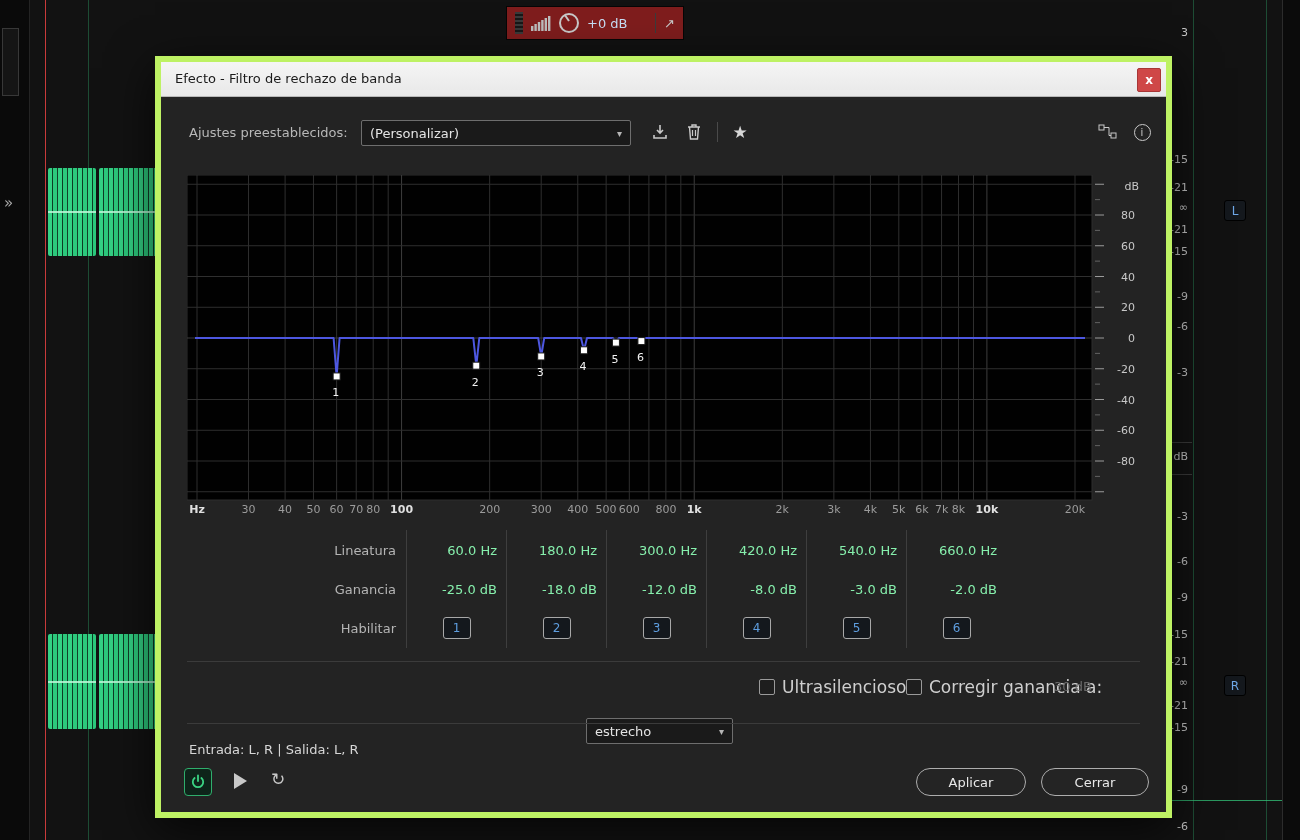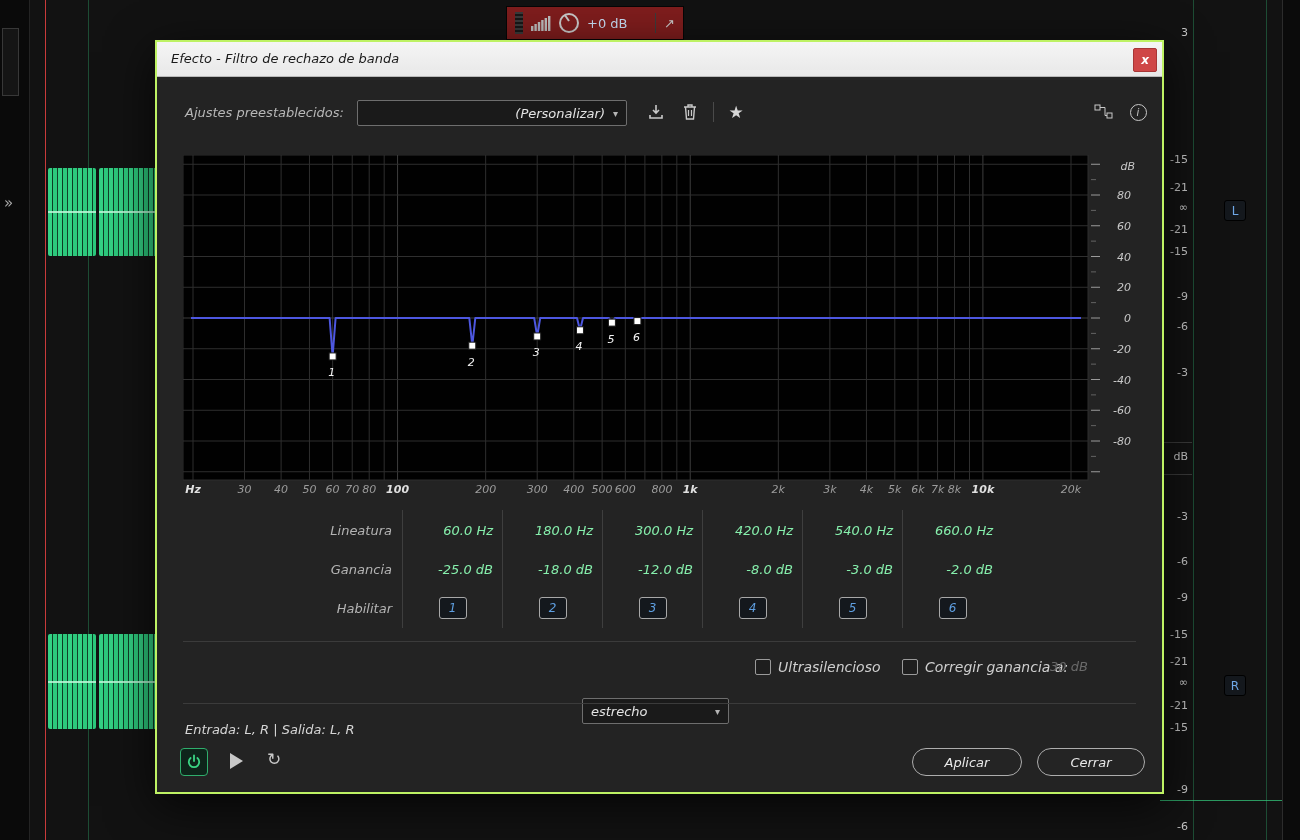--- a/index.html
+++ b/index.html
@@ -31,33 +31,33 @@
   .tb-pin{color:#c9c9c9;font-size:13px;}
 
   .meter-col{position:absolute;left:1162px;top:0;width:26px;height:840px;z-index:1;}
   .meter-num{position:absolute;right:0;width:26px;text-align:right;font-size:11px;color:#c6c6c6;}
   .meter-db{position:absolute;left:1162px;top:450px;width:26px;text-align:right;font-size:11px;color:#c6c6c6;z-index:1;}
   .mline{position:absolute;left:1156px;width:36px;height:1px;background:#3a3a3a;z-index:1;}
   .chan-badge{position:absolute;left:1224px;width:20px;height:19px;background:#14181d;border:1px solid #000;border-radius:3px;
     color:#6fa8e8;font-size:12px;display:flex;align-items:center;justify-content:center;z-index:1;cursor:pointer;}
 
   
-  .dialog{position:absolute;left:155px;top:40px;width:1005px;height:750px;background:#232323;border:2px solid #bef264;
-    box-shadow:0 12px 44px rgba(0,0,0,.7);z-index:10;font-style:italic;}
+  .dialog{position:absolute;left:155px;top:56px;width:1005px;height:750px;background:#232323;border:6px solid #bef264;
+    box-shadow:0 12px 44px rgba(0,0,0,.7);z-index:10;}
   .dlg-title{position:absolute;left:0;top:0;right:0;height:34px;background:linear-gradient(#f5f5f5,#e8e8e8);border-bottom:1px solid #b9b9b9;}
   .dlg-title-text{position:absolute;left:14px;top:0;line-height:34px;color:#1a1a1a;font-size:13px;font-weight:500;}
   .dlg-close{position:absolute;right:5px;top:6px;width:22px;height:22px;background:#cf4747;border:1px solid #a83636;border-radius:2px;
     color:#fff;display:flex;align-items:center;justify-content:center;font-size:12px;font-weight:bold;cursor:pointer;}
 
   .lbl{color:#b8b8b8;font-size:13px;}
   .presets-label{position:absolute;left:28px;top:58px;line-height:26px;}
   .select{position:absolute;background:#1a1a1a;border:1px solid #6e6e6e;border-radius:2px;color:#e4e4e4;font-size:13px;
     display:flex;align-items:center;justify-content:space-between;padding:0 8px;box-sizing:border-box;cursor:pointer;}
   .sel-chevron{color:#b5b5b5;font-size:10px;margin-left:8px;}
-  .preset-select{left:200px;top:58px;width:270px;height:26px;justify-content:flex-end;}
+  .preset-select{left:200px;top:58px;width:270px;height:26px;}
   .icon-btn{position:absolute;top:56px;width:26px;height:28px;display:flex;align-items:center;justify-content:center;color:#c9c9c9;cursor:pointer;}
   .icon-sep{position:absolute;left:556px;top:60px;width:1px;height:20px;background:#4a4a4a;}
   .star-glyph{font-size:17px;color:#d6d6d6;}
   .info-circle{width:15px;height:15px;border:1.5px solid #c9c9c9;border-radius:50%;font-size:10px;display:flex;align-items:center;justify-content:center;color:#c9c9c9;}
 
   .eq-graph{position:absolute;left:26px;top:113px;width:968px;height:348px;}
 
   .band-table{position:absolute;left:26px;top:468px;height:118px;display:flex;}
   .row-labels{width:219px;display:grid;grid-template-rows:40px 38px 40px;}
   .row-labels div{align-self:center;text-align:right;padding-right:10px;color:#b4b4b4;font-size:13px;}
@@ -65,21 +65,21 @@
   .band-col{width:99px;border-left:1px solid #3e3e3e;display:grid;grid-template-rows:40px 38px 40px;}
   .band-val{align-self:center;text-align:right;padding-right:9px;color:#86efac;font-size:13px;cursor:text;}
   .band-btn{align-self:center;justify-self:center;width:26px;height:20px;border:1px solid #a8a8a8;border-radius:3px;background:#14181d;
     color:#5e9ee0;font-size:12px;display:flex;align-items:center;justify-content:center;cursor:pointer;}
 
   .divider{position:absolute;left:26px;width:953px;height:1px;background:#3b3b3b;}
   .width-label{position:absolute;left:26px;top:612px;width:394px;text-align:right;line-height:26px;}
   .width-select{left:425px;top:612px;width:147px;height:26px;margin-top:44px;}
   .chk{position:absolute;top:612px;height:26px;display:flex;align-items:center;gap:7px;cursor:pointer;}
   .chk-box{width:14px;height:14px;border:1px solid #9a9a9a;border-radius:2px;background:#1e1e1e;}
-  .chk-lbl{color:#cfcfcf;font-size:14px;}
+  .chk-lbl{color:#cfcfcf;font-size:17px;}
   .disabled-val{position:absolute;left:893px;top:612px;line-height:26px;color:#6a6a6a;font-size:13px;}
 
   .io-row{position:absolute;left:28px;top:678px;line-height:20px;color:#d6d6d6;font-size:13px;}
 
   .power-btn{position:absolute;left:23px;top:706px;width:26px;height:26px;border:1px solid #2fae6c;border-radius:4px;background:#0e241a;
     display:flex;align-items:center;justify-content:center;cursor:pointer;}
   .play-btn{position:absolute;left:66px;top:706px;width:26px;height:26px;display:flex;align-items:center;justify-content:center;cursor:pointer;}
   .tri{width:0;height:0;border-left:13px solid #c8c8c8;border-top:8px solid transparent;border-bottom:8px solid transparent;}
   .loop-btn{position:absolute;left:104px;top:704px;width:26px;height:26px;display:flex;align-items:center;justify-content:center;
     color:#c8c8c8;font-size:17px;cursor:pointer;}

